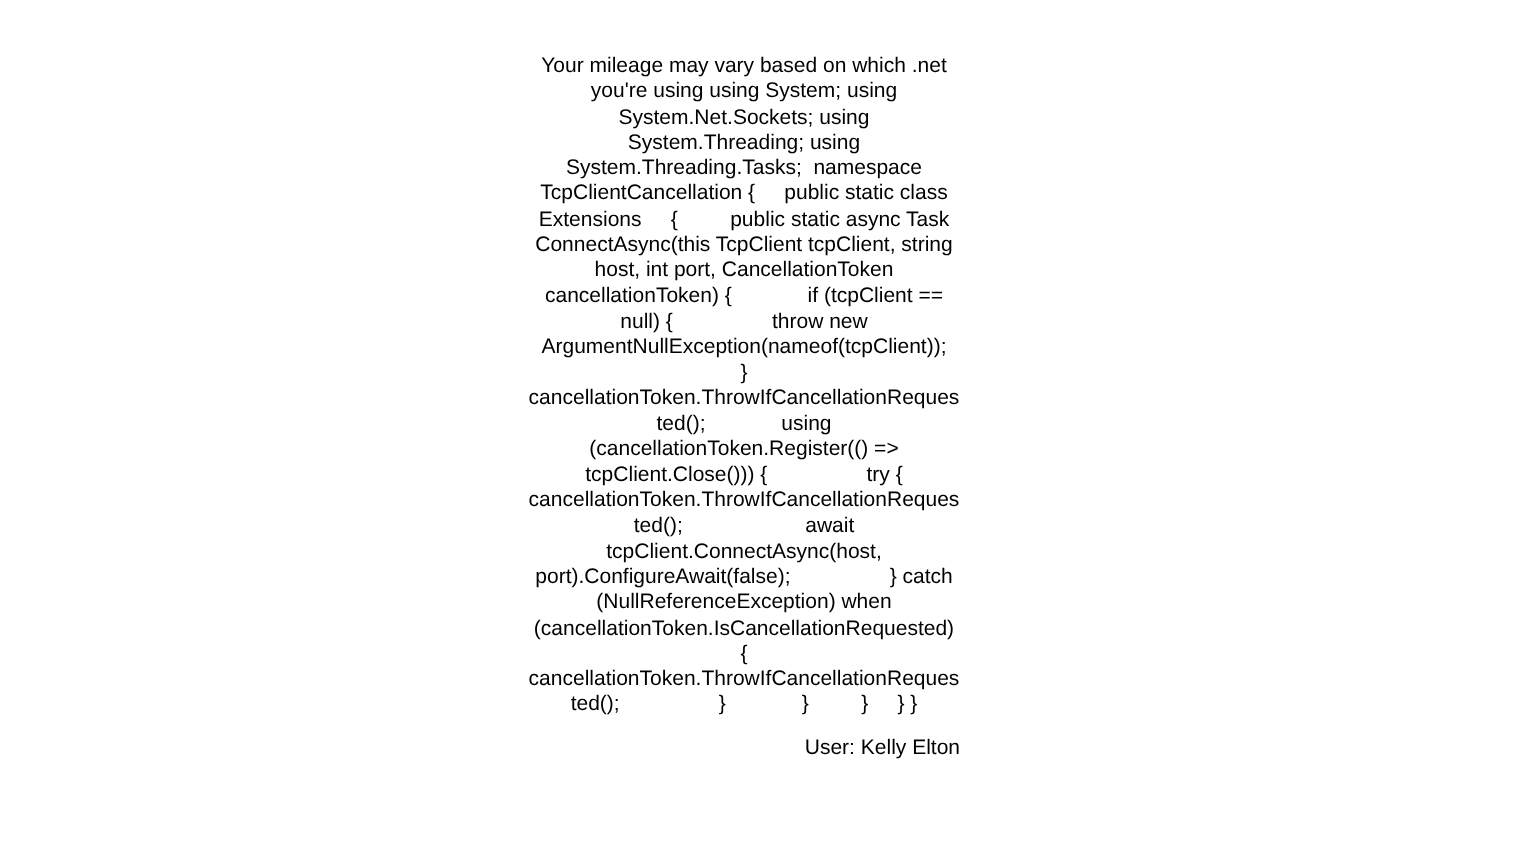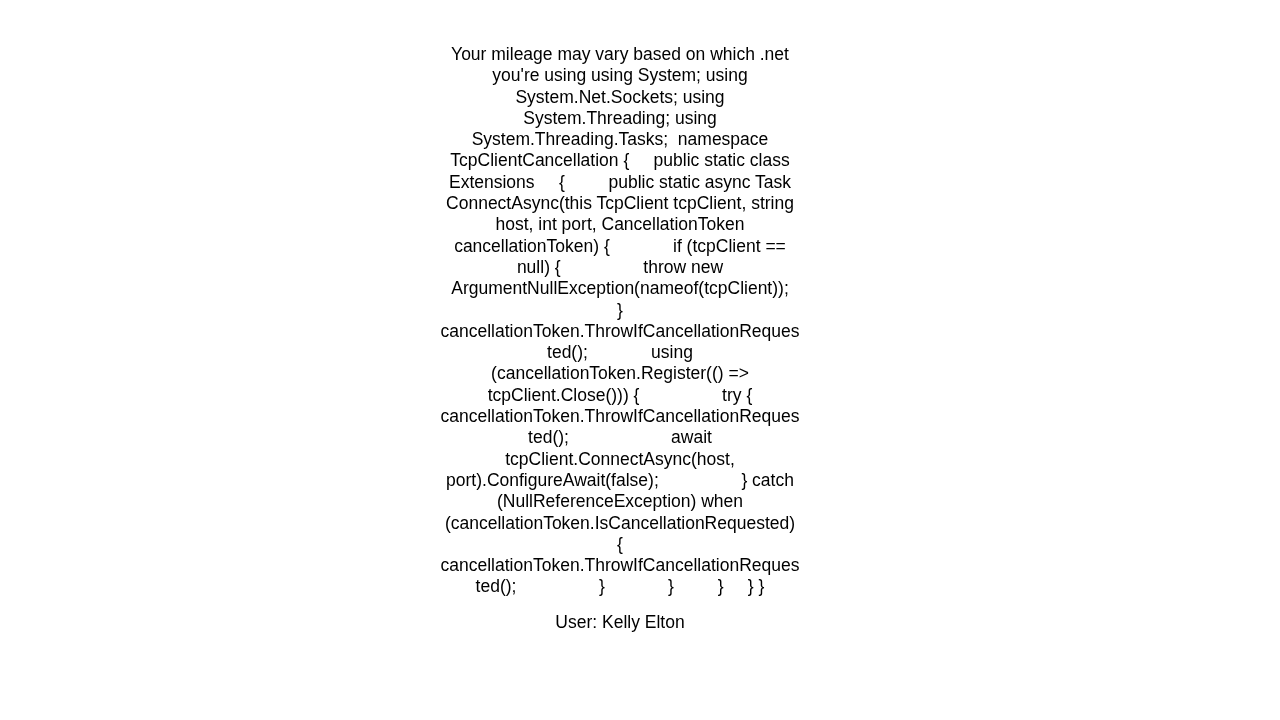--- a/index.html
+++ b/index.html
@@ -30,21 +30,21 @@
     word-break: break-word;
     overflow-wrap: break-word;
     white-space: pre-wrap;
     color: #000000;
   }
   .user-line {
     position: absolute;
     left: 440px;
     top: 612px;
     width: 360px;
-    text-align: center;
+    text-align: right;
     font-size: 17.5px;
     line-height: 21.3px;
     color: #000000;
   }
 </style>
 </head>
 <body>
 
 <div class="page">
   <div class="content-block">Your mileage may vary based on which .net you're using using System; using System.Net.Sockets; using System.Threading; using System.Threading.Tasks;  namespace TcpClientCancellation {     public static class Extensions     {         public static async Task ConnectAsync(this TcpClient tcpClient, string host, int port, CancellationToken cancellationToken) {             if (tcpClient == null) {                 throw new ArgumentNullException(nameof(tcpClient));             }             cancellationToken.ThrowIfCancellationRequested();             using (cancellationToken.Register(() =&gt; tcpClient.Close())) {                 try {                     cancellationToken.ThrowIfCancellationRequested();                     await tcpClient.ConnectAsync(host, port).ConfigureAwait(false);                 } catch (NullReferenceException) when (cancellationToken.IsCancellationRequested) {                     cancellationToken.ThrowIfCancellationRequested();                 }             }         }     } }</div>

